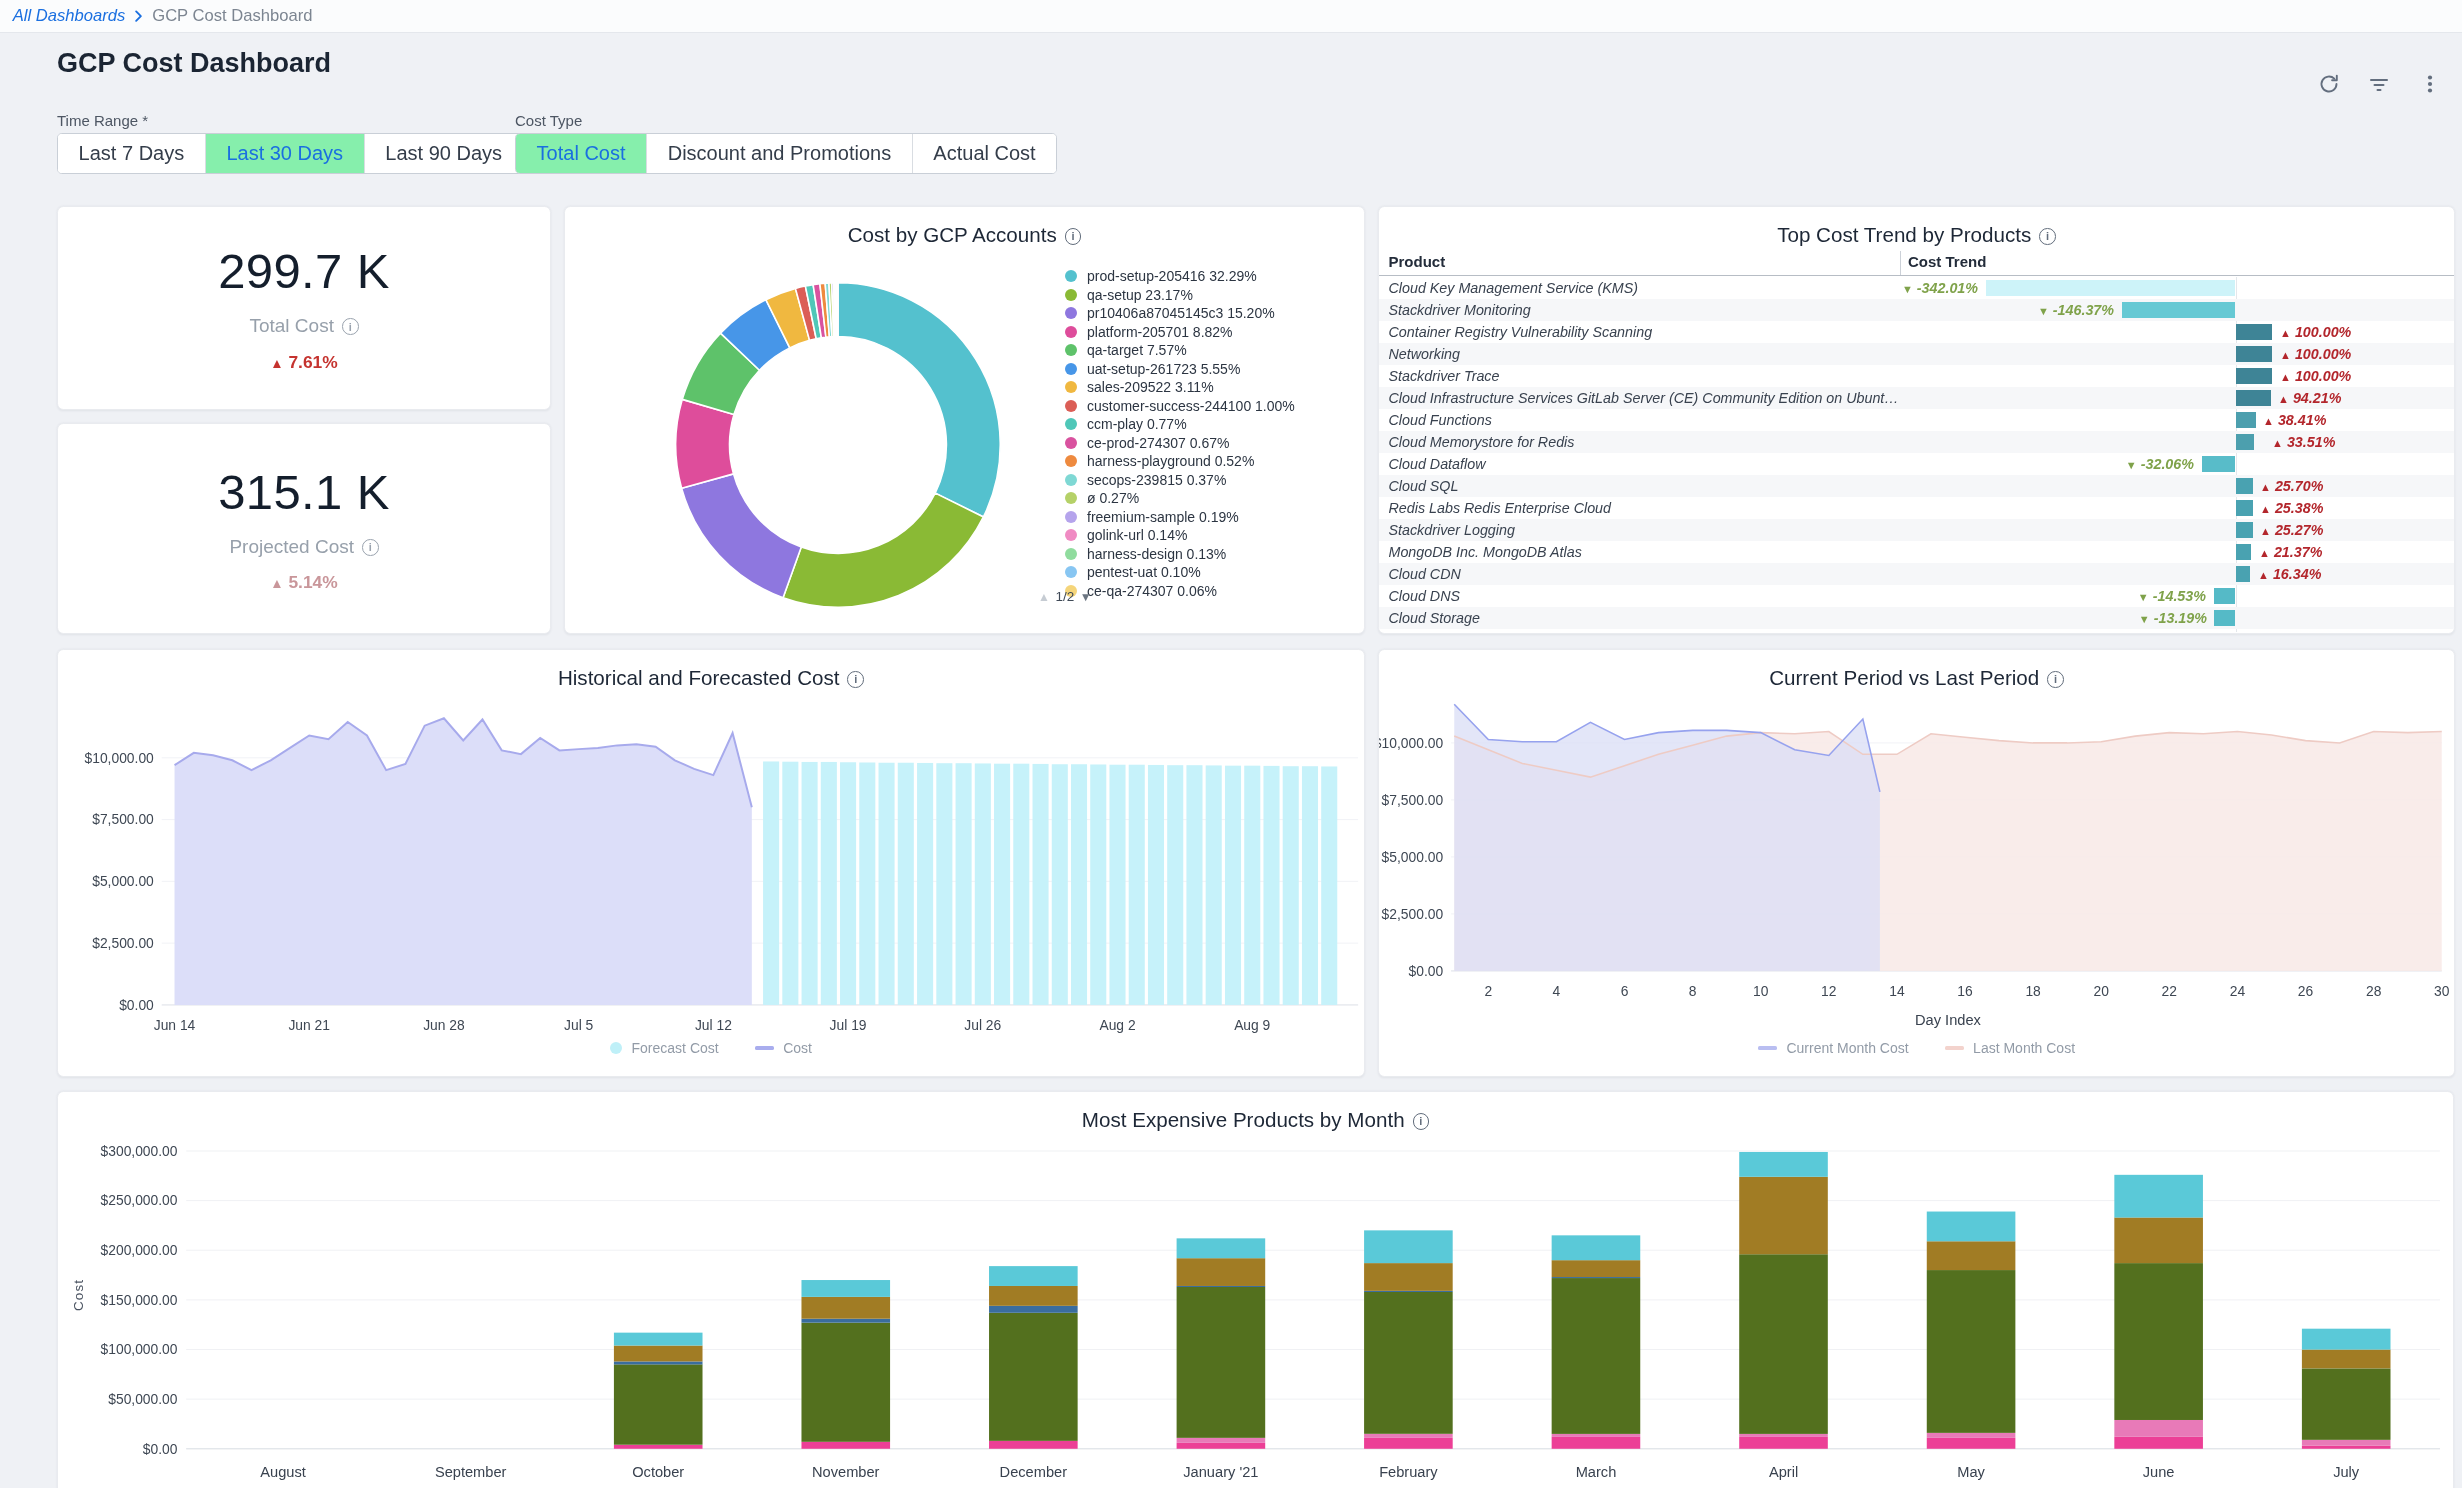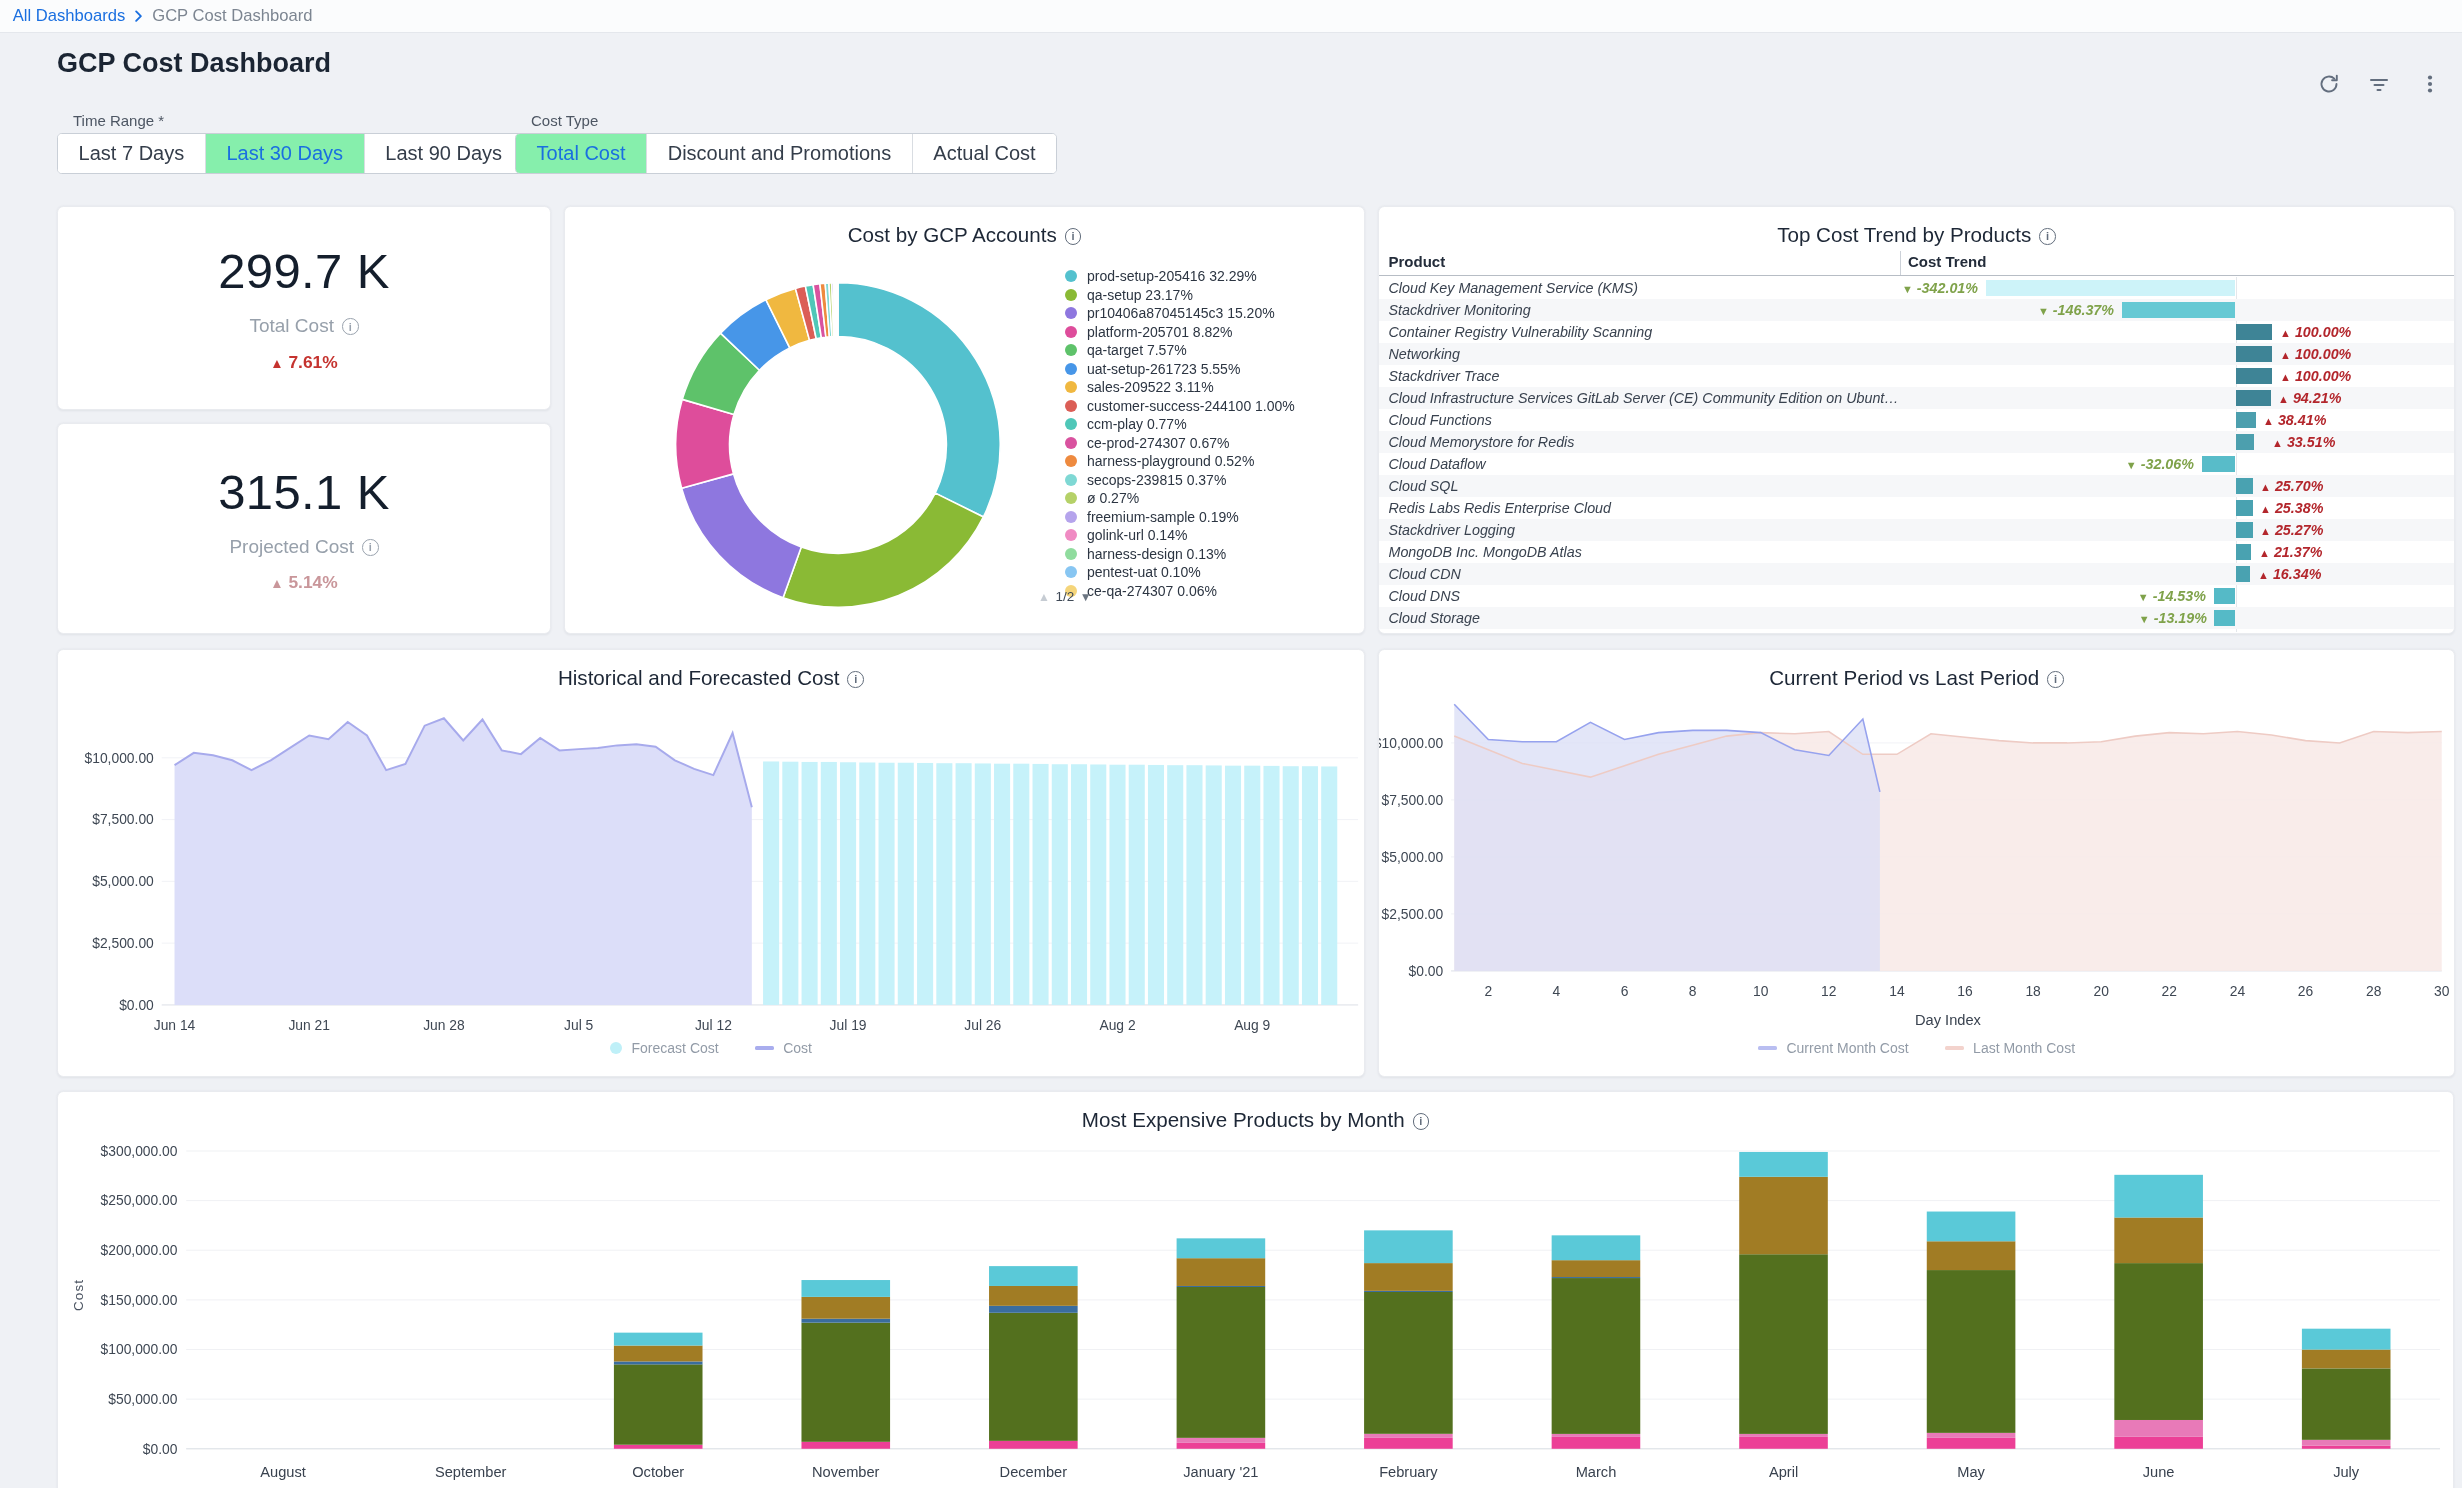--- a/index.html
+++ b/index.html
@@ -1,31 +1,31 @@
 <!DOCTYPE html>
 <html style="font-size:12.7px"><head>
 <meta charset="utf-8">
 <style>
   * { margin:0; padding:0; box-sizing:border-box; }
   html,body { width:2462px; height:1489px; overflow:hidden; }
   body { font-family:"Liberation Sans","DejaVu Sans",sans-serif; background:#eff1f5; color:#2b3440; position:relative; }
 
   
   .topbar { position:absolute; left:0; top:0; width:2462px; height:33px; background:#fbfcfd; border-bottom:0.8px solid #e4e7ec; display:flex; align-items:center; padding-left:12.7px; }
-  .crumb-link { color:#1a6fe0; font-size:16.6px; font-weight:500; text-decoration:none; cursor:pointer; }
+  .crumb-link { color:#1a6fe0; font-size:16.6px; font-weight:500; text-decoration:none; cursor:pointer;font-style:italic; }
   .crumb-sep { margin:0 8px; display:inline-flex; }
   .crumb-cur { color:#7c8591; font-size:16.6px; }
 
   
   .page-title { position:absolute; left:57px; top:48px; font-size:27px; font-weight:600; color:#1b2533; }
   .hdr-actions { position:absolute; top:67px; right:16px; display:flex; gap:17.4px; }
   .icon-btn { width:33px; height:33px; display:flex; align-items:center; justify-content:center; background:transparent; border:none; cursor:pointer; }
 
   
-  .filter-label { position:absolute; font-size:15px; color:#4d5663;margin-left:16px; }
+  .filter-label { position:absolute; font-size:15px; color:#4d5663; }
   .seg-group { position:absolute; top:133px; display:inline-flex; border:0.8px solid #c9cfd7; border-radius:4.8px; overflow:hidden; background:#fff; height:41px; }
   .seg { padding:0 20.6px; font-size:20px; background:#fff; color:#343d4a; border:none; border-left:0.8px solid #d9dde2; cursor:pointer; font-family:inherit; white-space:nowrap; }
   .seg:first-child { border-left:none; }
   .seg.sel { background:#86efac; color:#1a6fe0; font-weight:500; }
 
   
   .card { position:absolute; background:#fff; border-radius:6.3px; border:0.8px solid #e9ebef; box-shadow:0 0.8px 2.4px rgba(30,40,60,.07); }
   .ctitle { text-align:center; font-size:20.6px; font-weight:500; color:#1d2736; padding-top:16px; }
 
   

